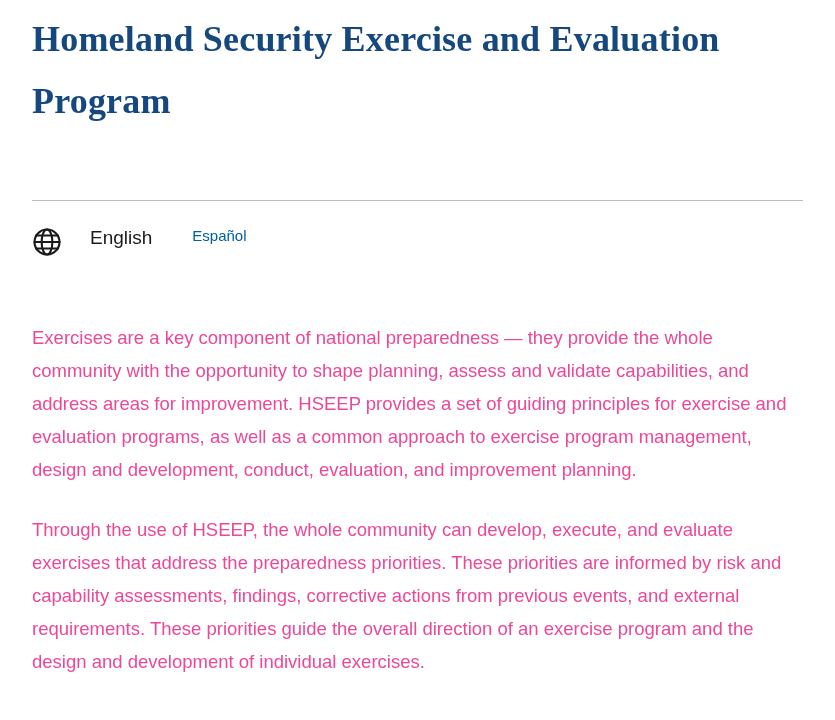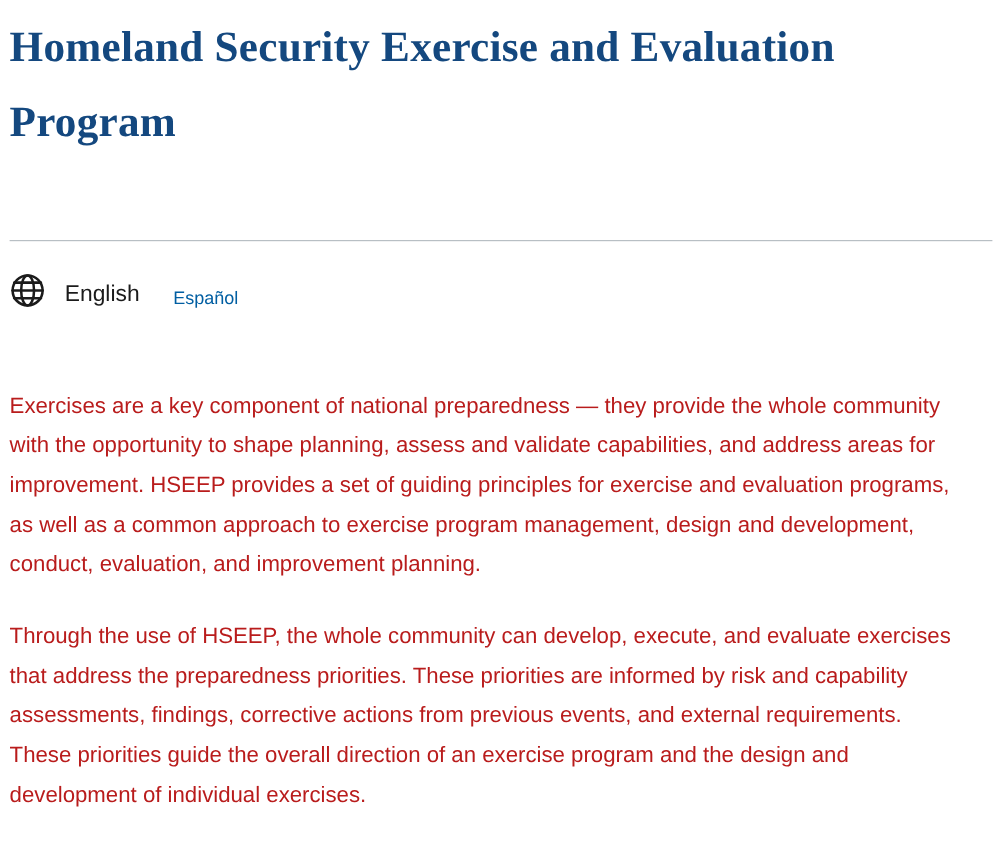--- a/index.html
+++ b/index.html
@@ -8,43 +8,43 @@
     background: #ffffff;
   }
   body {
     width: 835px;
     min-height: 720px;
     font-family: "Liberation Sans", "DejaVu Sans", sans-serif;
     color: #1b1b1b;
     box-sizing: border-box;
   }
   .page {
-    padding: 0 8px;
+    padding: 0 32px;
     box-sizing: border-box;
   }
   .page-title {
     font-family: "Liberation Serif", "DejaVu Serif", serif;
     font-weight: 700;
     font-size: 36px;
     line-height: 62px;
     color: #14487f;
     margin: 8px 0 0 0;
     max-width: 700px;
     letter-spacing: 0.2px;
   }
   .divider {
     border: 0;
     border-top: 1px solid #b8bfc4;
     margin: 68px 0 0 0;
   }
   .lang-row {
     display: flex;
-    align-items: flex-end;
+    align-items: flex-start;
     margin-top: 26px;
-    gap: 16px;
+    gap: 28px;
   }
   .globe-icon {
     width: 30px;
     height: 30px;
     display: inline-block;
     flex: 0 0 auto;
   }
   .lang-current {
     font-size: 19px;
     color: #1b1b1b;
@@ -57,21 +57,21 @@
     cursor: pointer;
   }
   .body-copy {
     margin-top: 64px;
     max-width: 795px;
   }
   .body-copy p {
     font-size: 18.5px;
     line-height: 33px;
     margin: 0 0 27px 0;
-    color: #b91c1c;
+    color: #ec4899;
   }
 </style>
 </head>
 <body>
 
 <div class="page">
 
   <h1 class="page-title">Homeland Security Exercise and Evaluation Program</h1>
 
   <hr class="divider">

